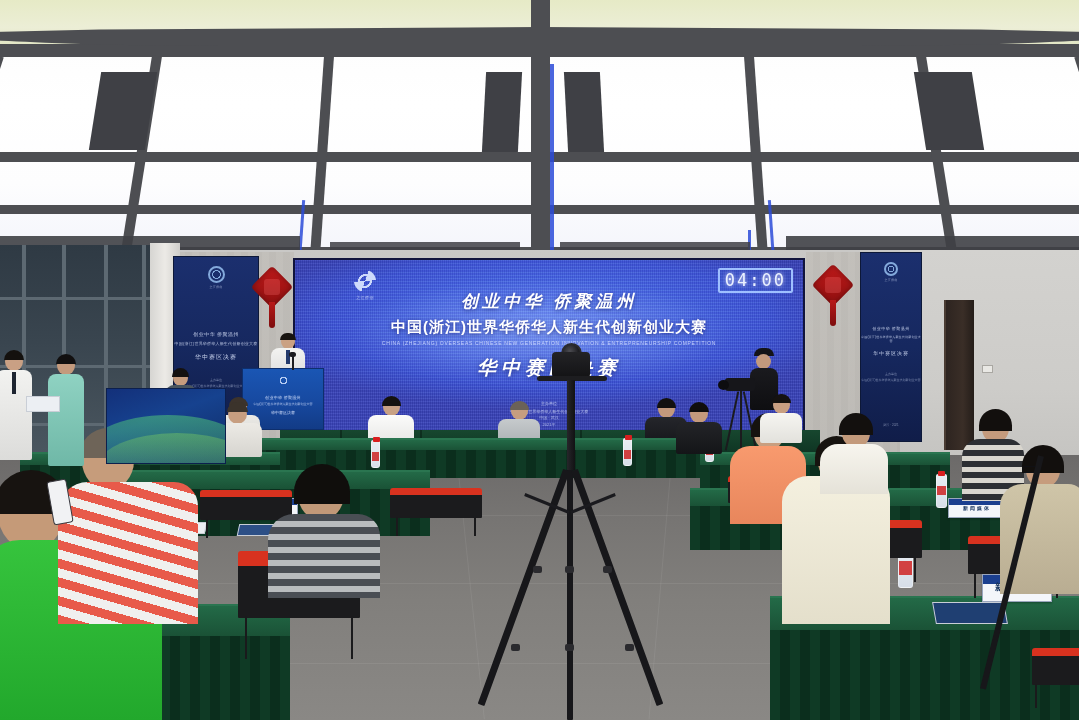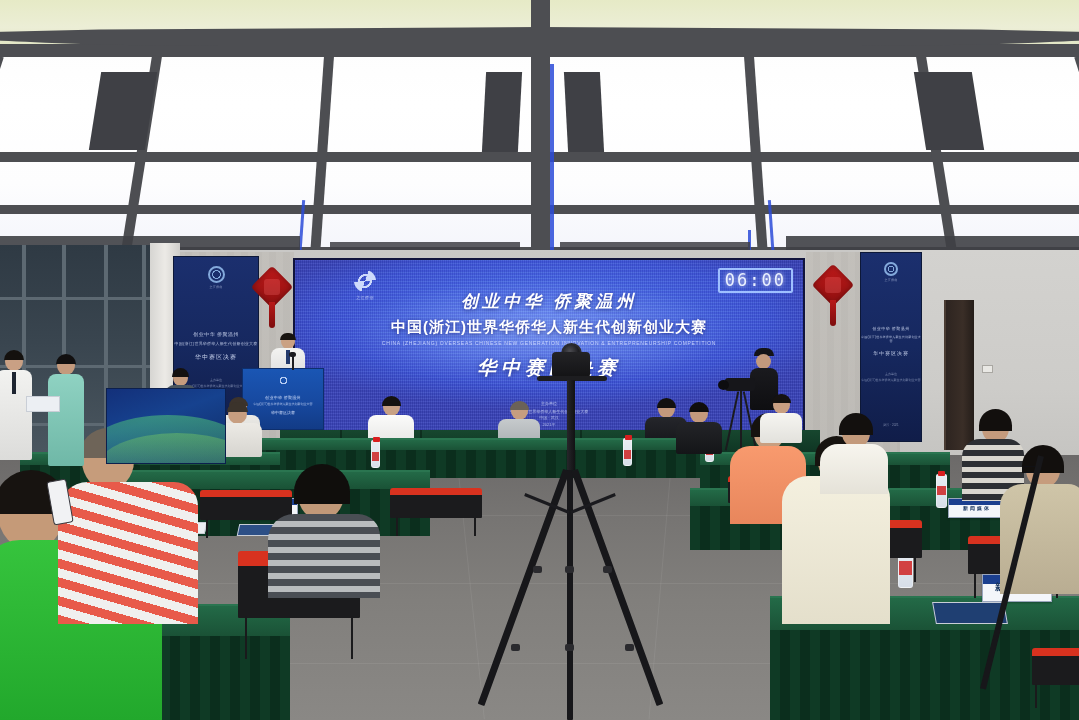--- a/index.html
+++ b/index.html
@@ -370,21 +370,21 @@
     <div class="led-bg"></div>
     <div class="led-noise"></div>
     <div class="led-scan"></div>
     <div class="led-glow"></div>
 
     <div class="led-logo">
       <div class="swirl"></div>
       <div class="swirl-txt">之江侨创</div>
     </div>
 
-    <div class="led-timer">06:00</div>
+    <div class="led-timer">04:00</div>
 
     <div class="led-title-wrap">
       <div class="led-cursive">创业中华 侨聚温州</div>
       <div class="led-main">中国(浙江)世界华侨华人新生代创新创业大赛</div>
       <div class="led-en">CHINA (ZHEJIANG) OVERSEAS CHINESE NEW GENERATION INNOVATION &amp; ENTREPRENEURSHIP COMPETITION</div>
       <div class="led-region">华中赛区决赛</div>
       <div class="led-org">主办单位</div>
       <div class="led-org2">中国(浙江)世界华侨华人新生代创新创业大赛</div>
     </div>
     <div class="led-place">中国 · 武汉</div>

